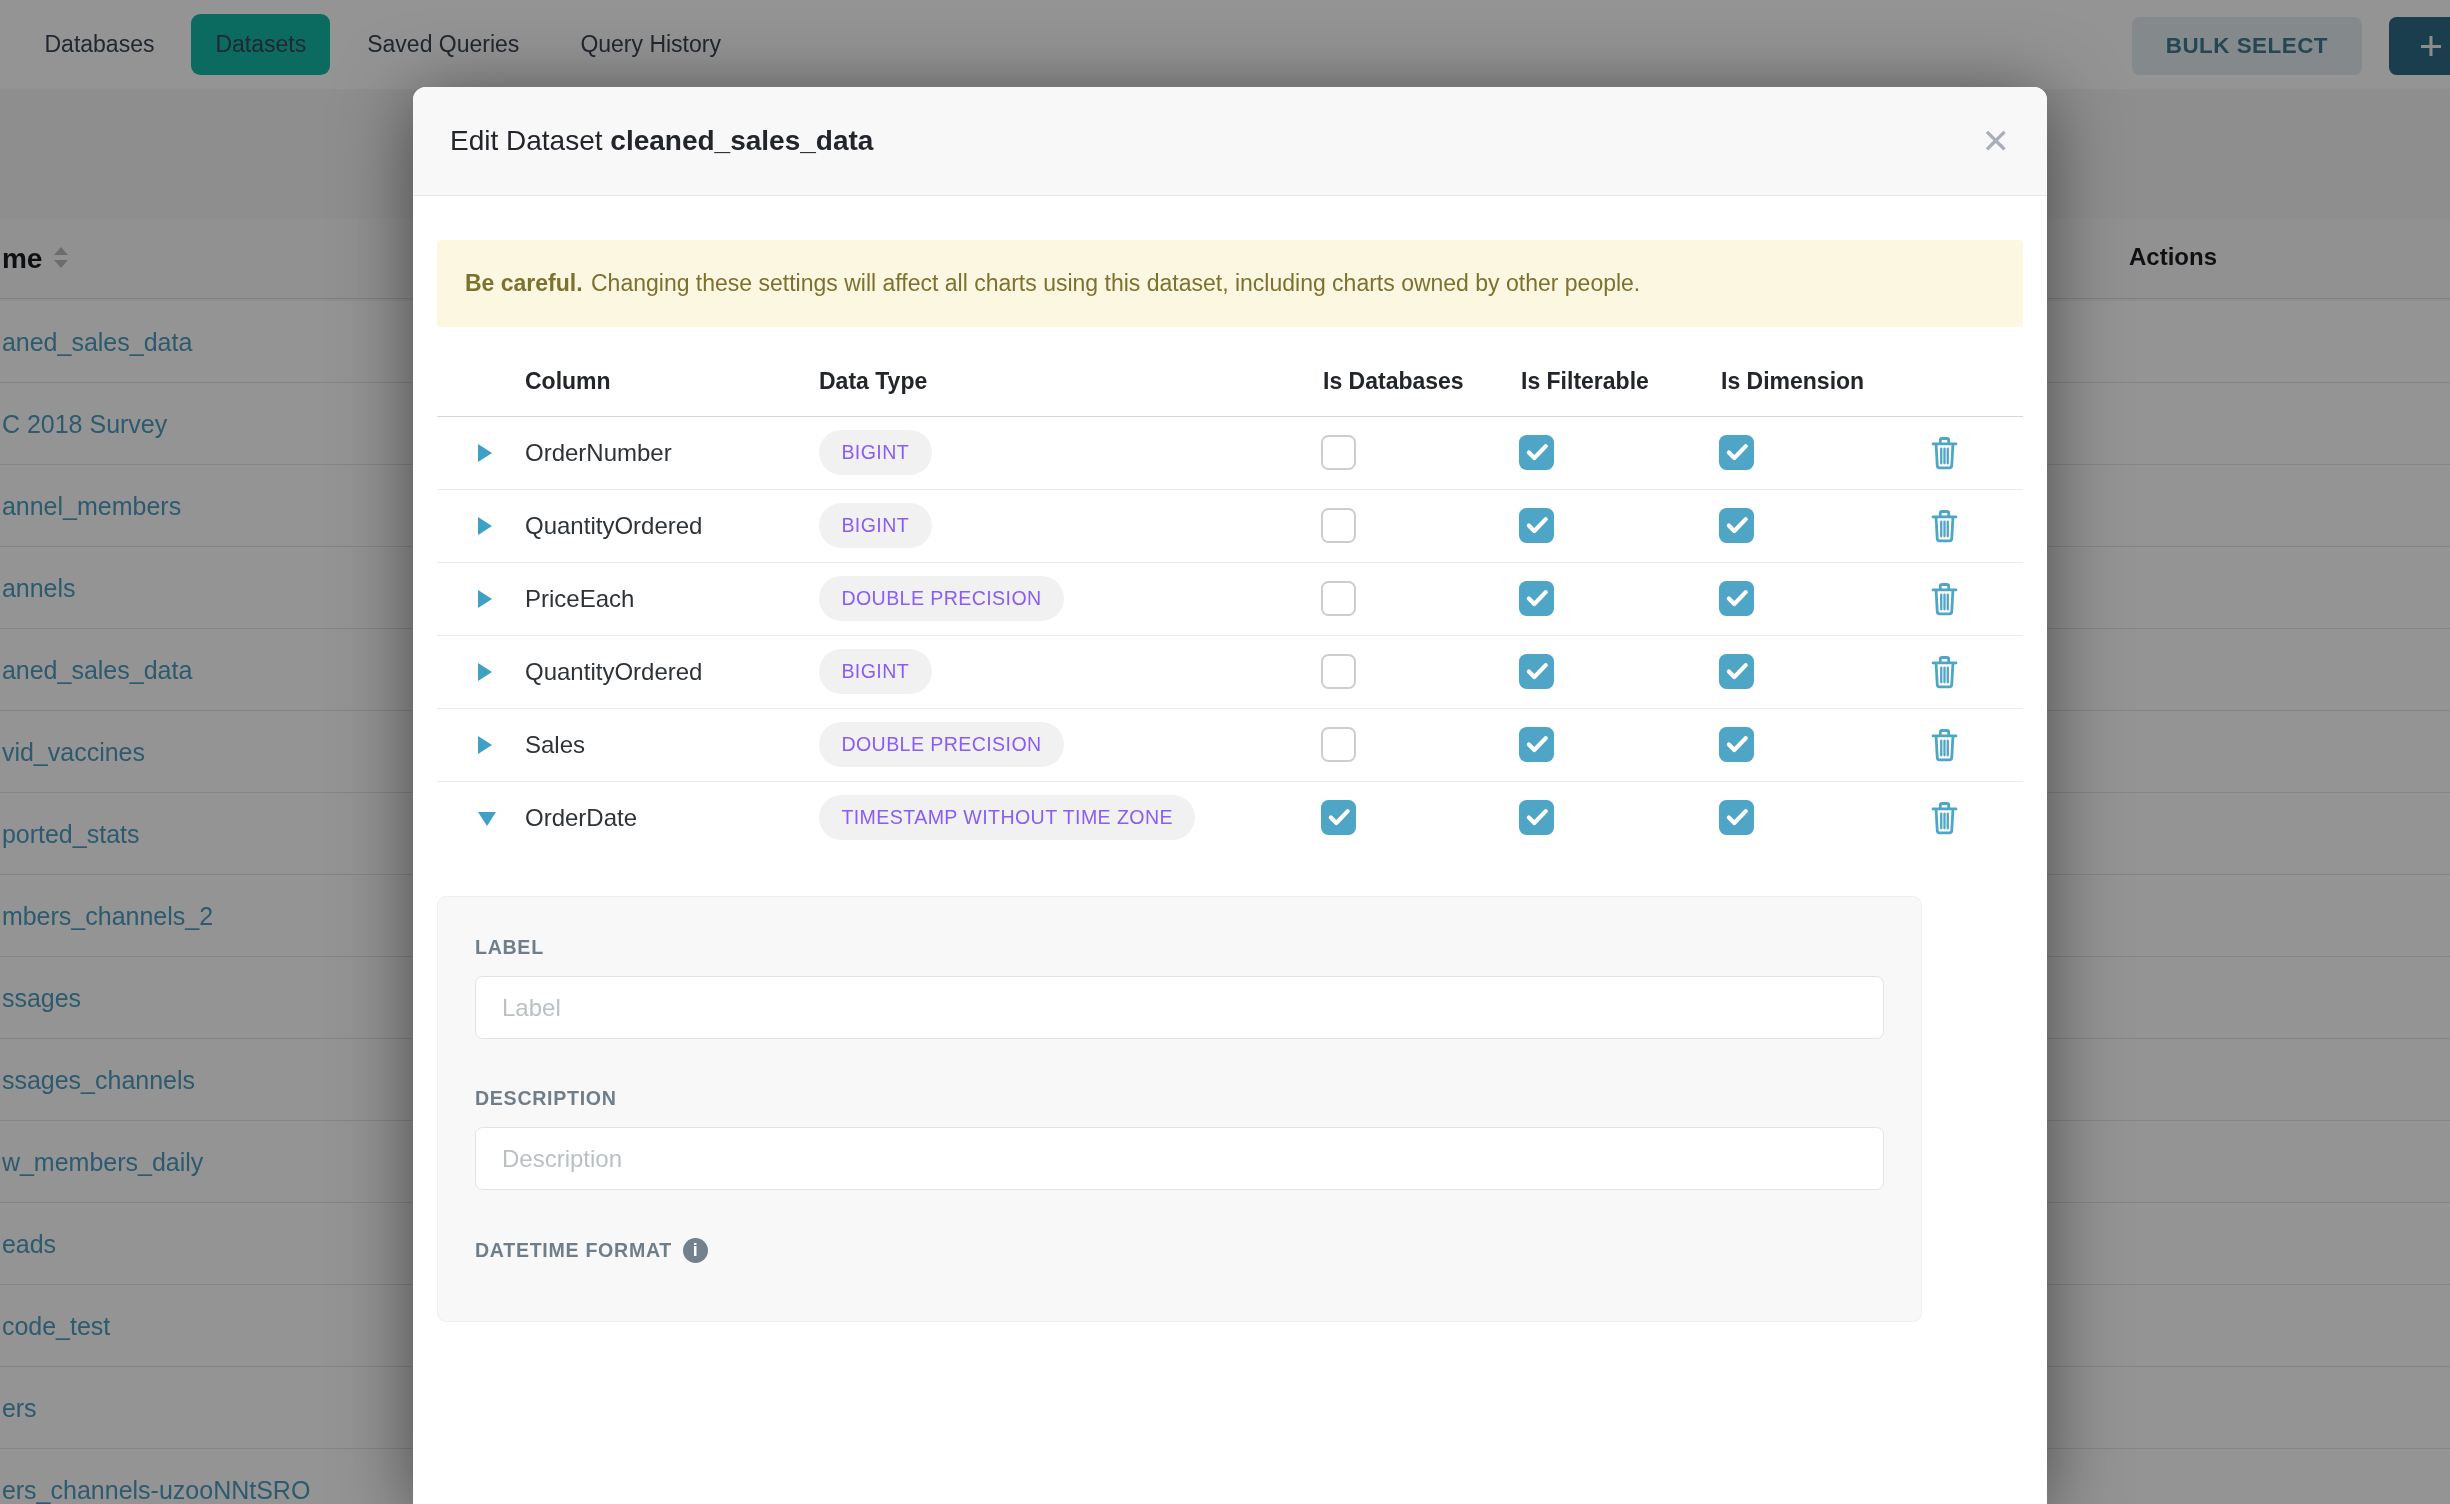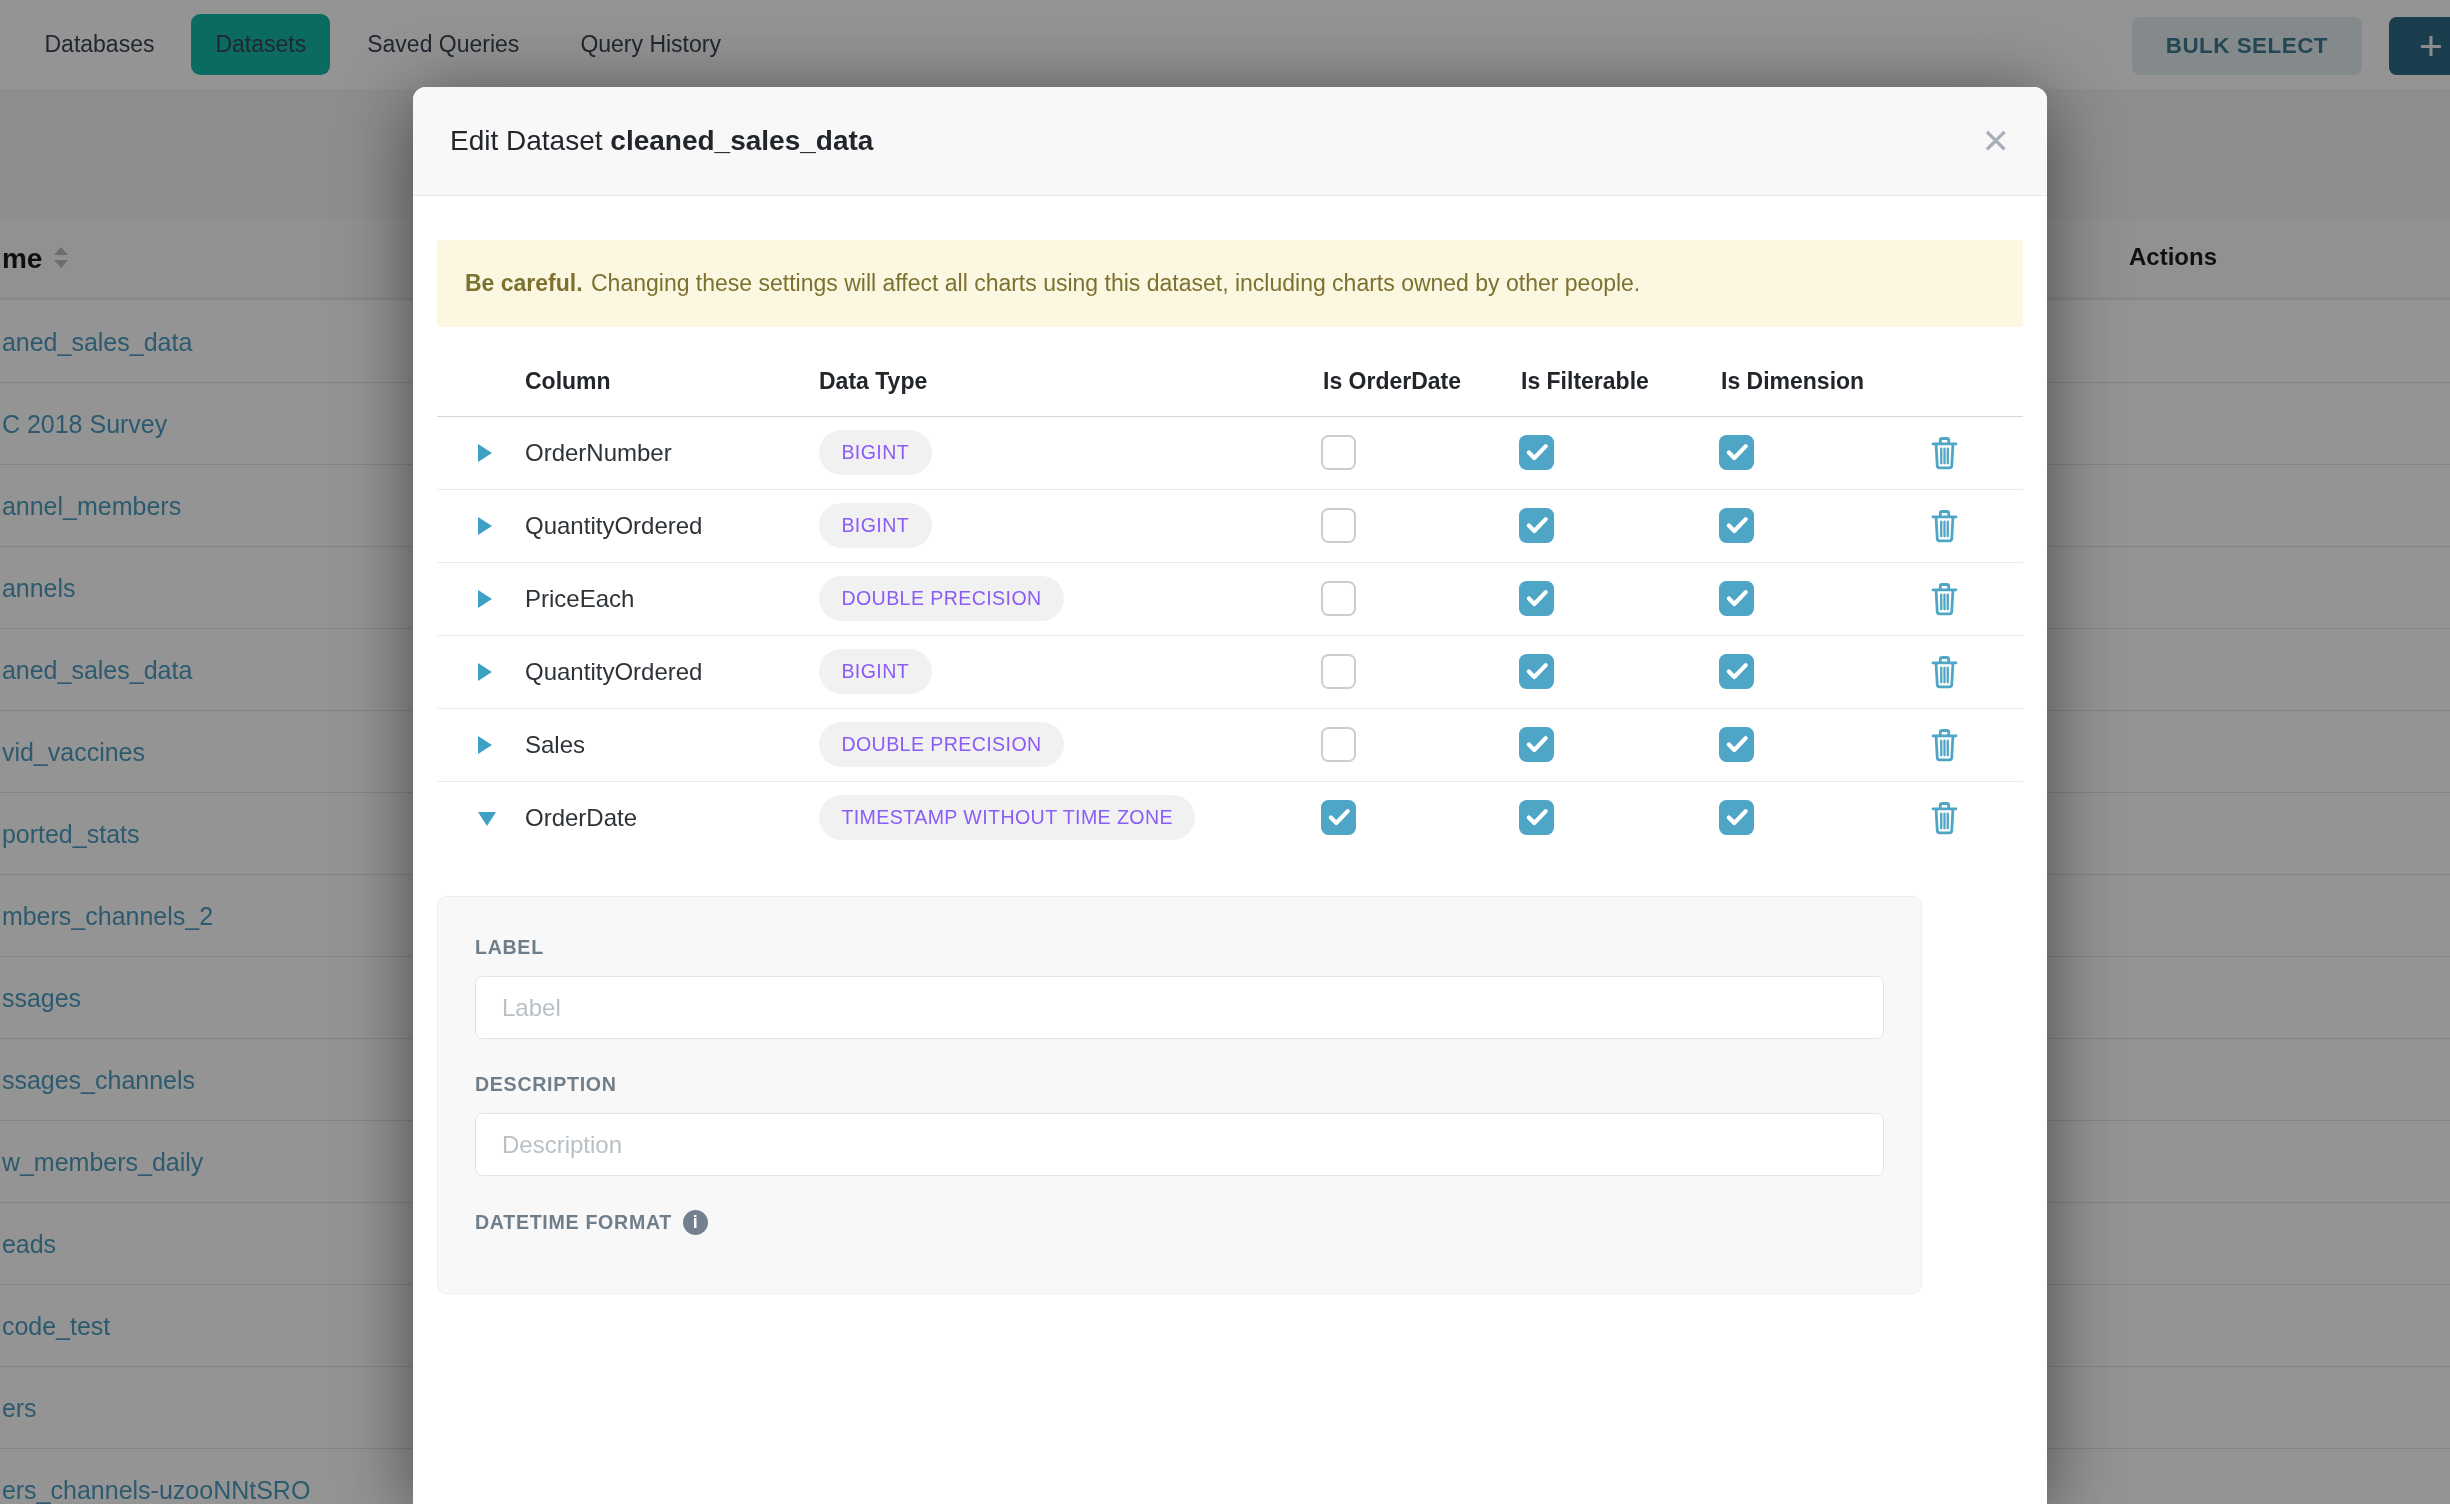--- a/index.html
+++ b/index.html
@@ -84,21 +84,21 @@
   .row-pill { position:absolute; left:382px; top:13px; background:#F1F1F2; border-radius:28px;
         padding:11.2px 22.4px; font-size:19.6px; color:#8b5cf6; letter-spacing:0.4px; white-space:nowrap; }
   .cb { position:absolute; top:17.7px; width:35px; height:35px; border-radius:7.5px; }
   .cb-temporal { left:884px; } .cb-filterable { left:1082px; } .cb-dimension { left:1282px; }
   .cb.unchecked { background:#FFFFFF; border:2.8px solid #CCCDCF; }
   .cb.checked { background:#4EA5C5; display:flex; align-items:center; justify-content:center; }
   .trash-btn { position:absolute; left:1493px; top:18.6px; border:none; background:none; padding:0; }
 
   .detail-panel { margin-top:41px; width:1485px; background:#F8F8F9; border:0.9px solid #EFEFF0;
         border-radius:9.3px; padding:39px 0 58px 37px; }
-  .field-group { margin-bottom:34px; }
+  .field-group { margin-bottom:48px; }
   .field-label { font-size:19.6px; font-weight:700; color:#6F7E8B; letter-spacing:0.7px;
         display:flex; align-items:center; gap:11.2px; }
   .info-icon { width:25px; height:25px; border-radius:50%; background:#73818E; color:#FFFFFF;
         font-size:17.7px; font-weight:700; display:flex; align-items:center; justify-content:center; }
   .field-input { display:block; width:1409px; height:63px; margin-top:17px; background:#FFFFFF;
         border:1.4px solid #E3E3E4; border-radius:7.5px; font-family:inherit; font-size:24px;
         color:#333; padding:0 26px; }
   .field-input::placeholder { color:#B9C0C6; }
 </style>
 </head>
@@ -163,21 +163,21 @@
 
   <div class="modal-body">
     <div class="warning">
       <span><b>Be careful.</b><span>Changing these settings will affect all charts using this dataset, including charts owned by other people.</span></span>
     </div>
 
 
     <div class="col-header">
       <span class="h-column">Column</span>
       <span class="h-type">Data Type</span>
-      <span class="h-temporal">Is OrderDate</span>
+      <span class="h-temporal">Is Databases</span>
       <span class="h-filterable">Is Filterable</span>
       <span class="h-dimension">Is Dimension</span>
     </div>
 
     <div id="col-rows">
         <div class="col-row">
           <span class="row-caret collapsed"></span>
           <span class="row-name">OrderNumber</span>
           <span class="row-pill">BIGINT</span>
           <span class="cb cb-temporal unchecked"></span>

